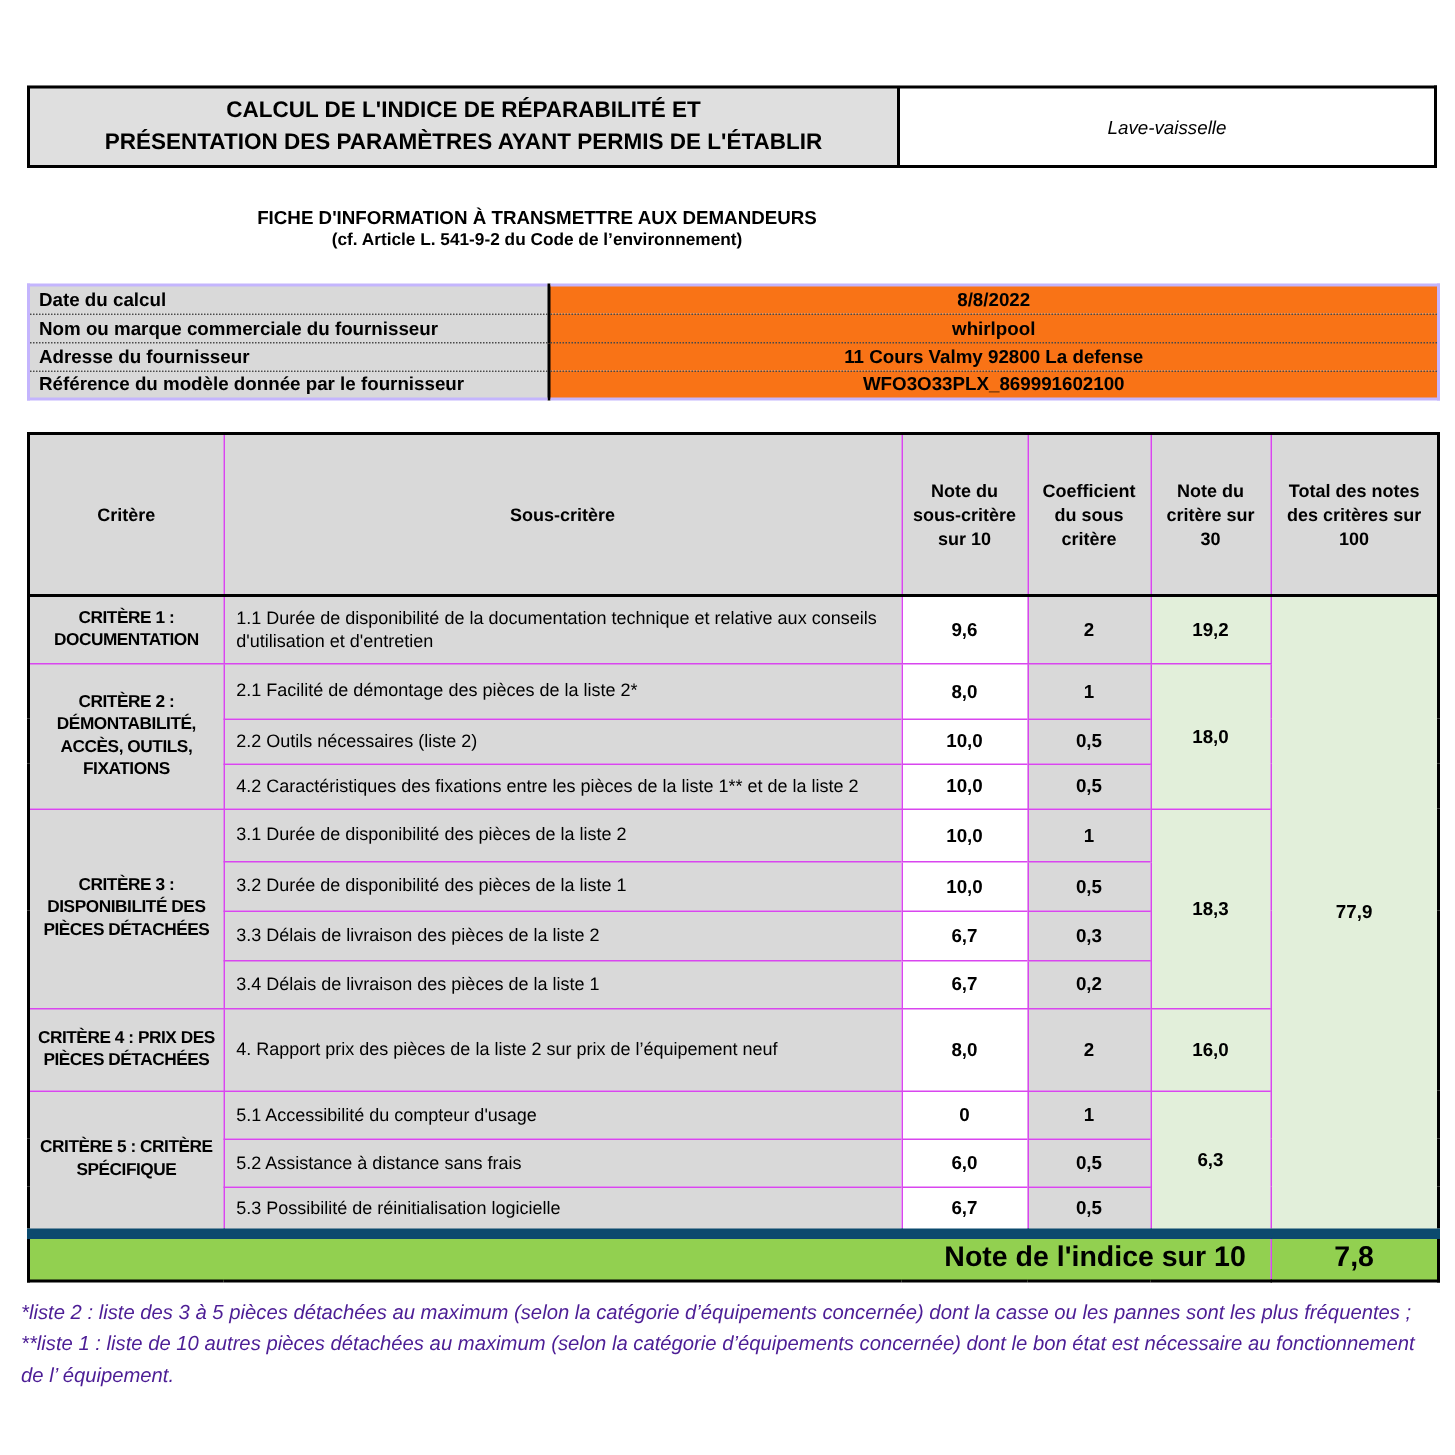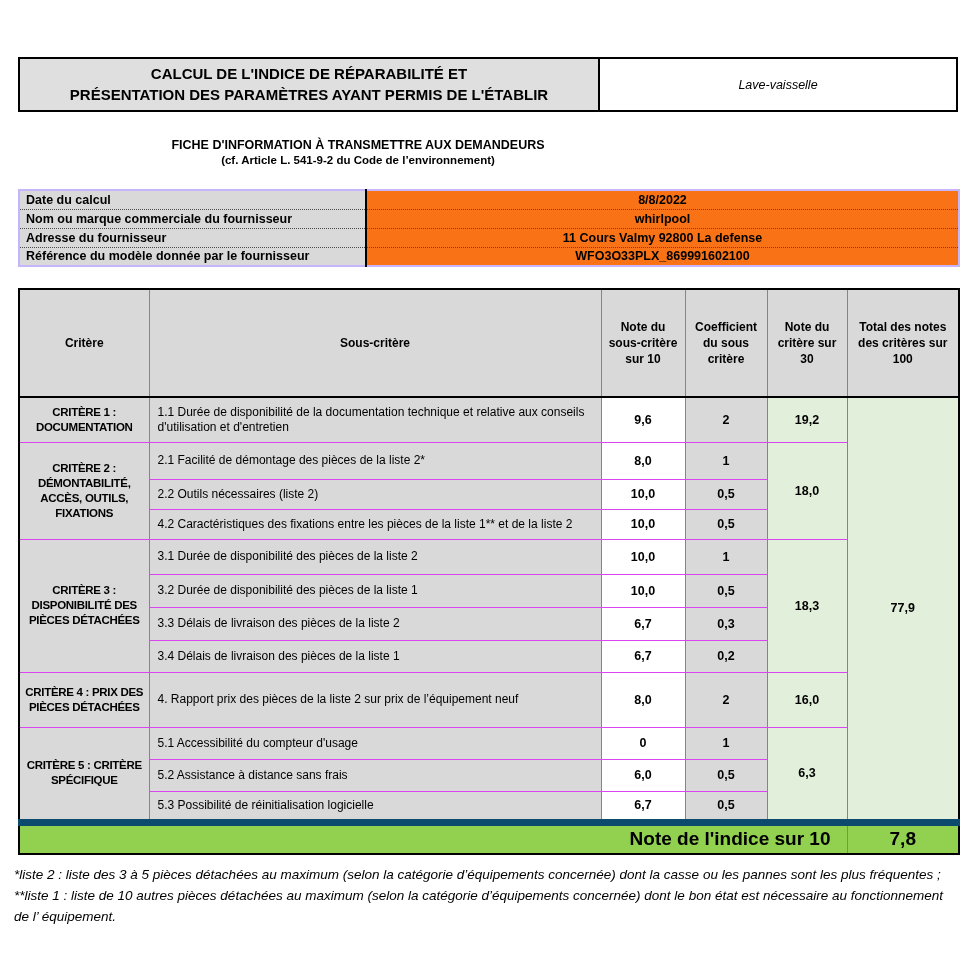--- a/index.html
+++ b/index.html
@@ -41,21 +41,21 @@
   td.coef { background:#d9d9d9; text-align:center; font-weight:bold; font-size:12.5px; }
   td.n20  { background:#e2efda; text-align:center; font-weight:bold; font-size:12.5px; }
   td.tot  { background:#e2efda; text-align:center; font-weight:bold; font-size:12.5px;margin-left:20px; }
   tr.dot > td.dcell { border-bottom:1px dashed #8f8f8f; }
   tr.final td { background:#92d050; border-top:7px solid #0c4a6e; }
   td.final-label { text-align:right; font-weight:bold; font-size:19px; padding-right:16px; }
   td.final-value { text-align:center; font-weight:bold; font-size:19px; }
 
   
   .footnotes { width:944px; margin:9px 0 0 14px; font-style:italic; font-size:13.5px;
-               line-height:21px; color:#000000; }
+               line-height:21px; color:#4c1d95; }
   .footnotes p { margin:0; }
 </style>
 </head>
 <body>
 
 <div class="page">
 
   <div class="title-bar">
     <div class="title-box">
       <div>CALCUL DE L'INDICE DE RÉPARABILITÉ ET</div>

